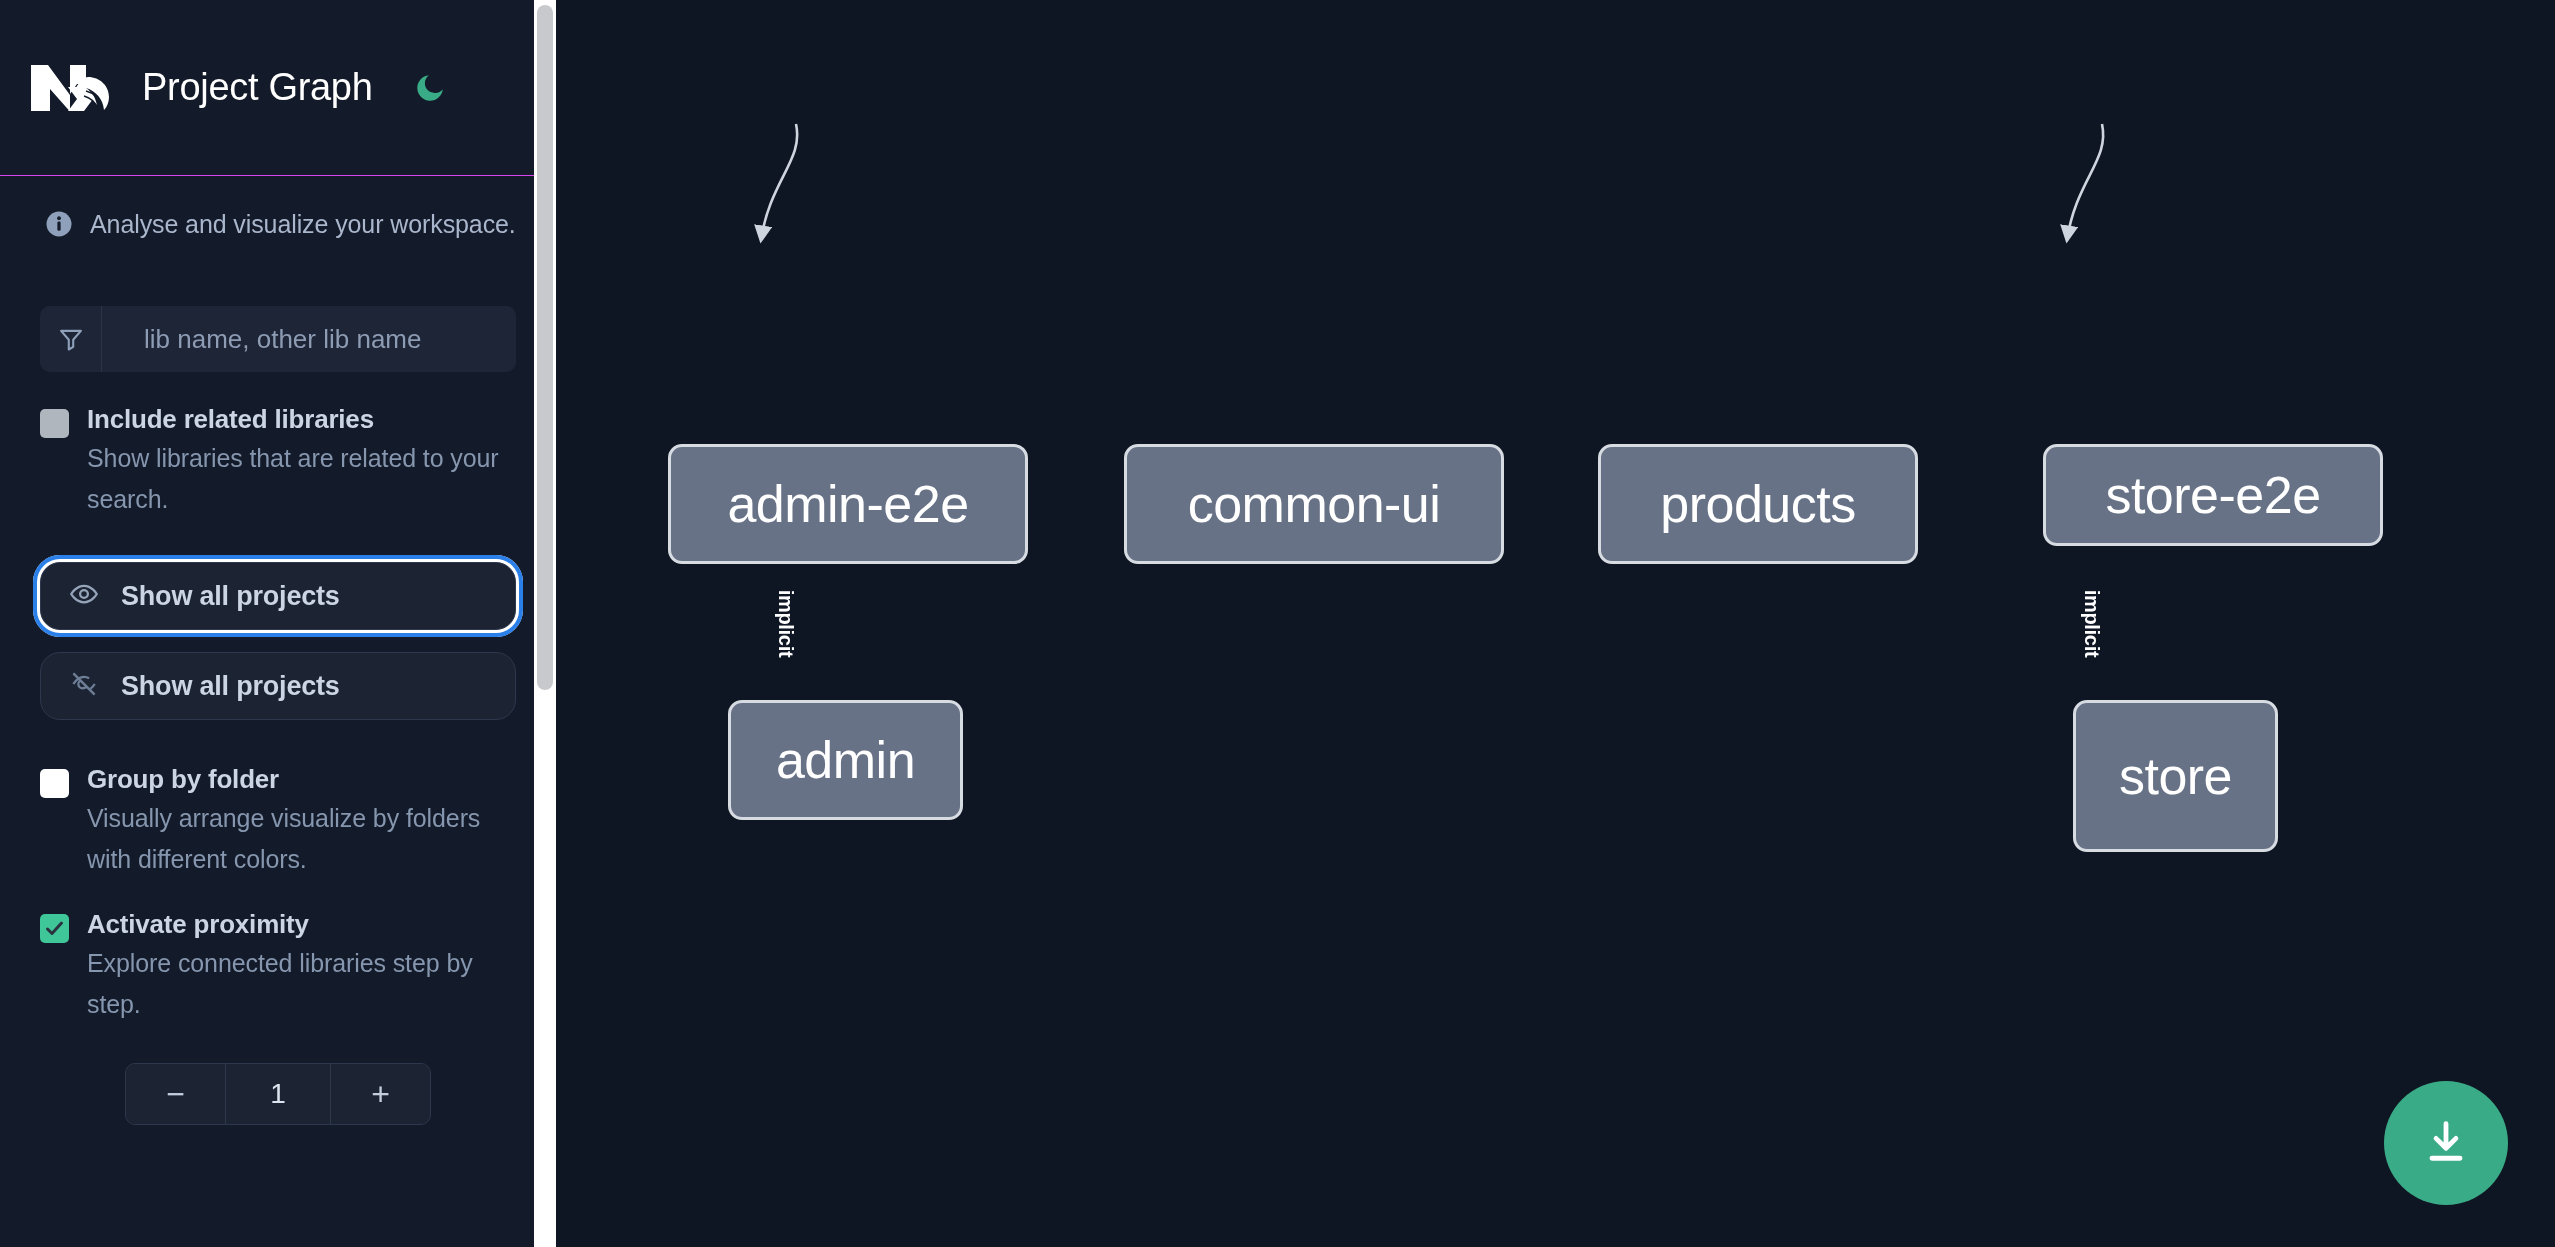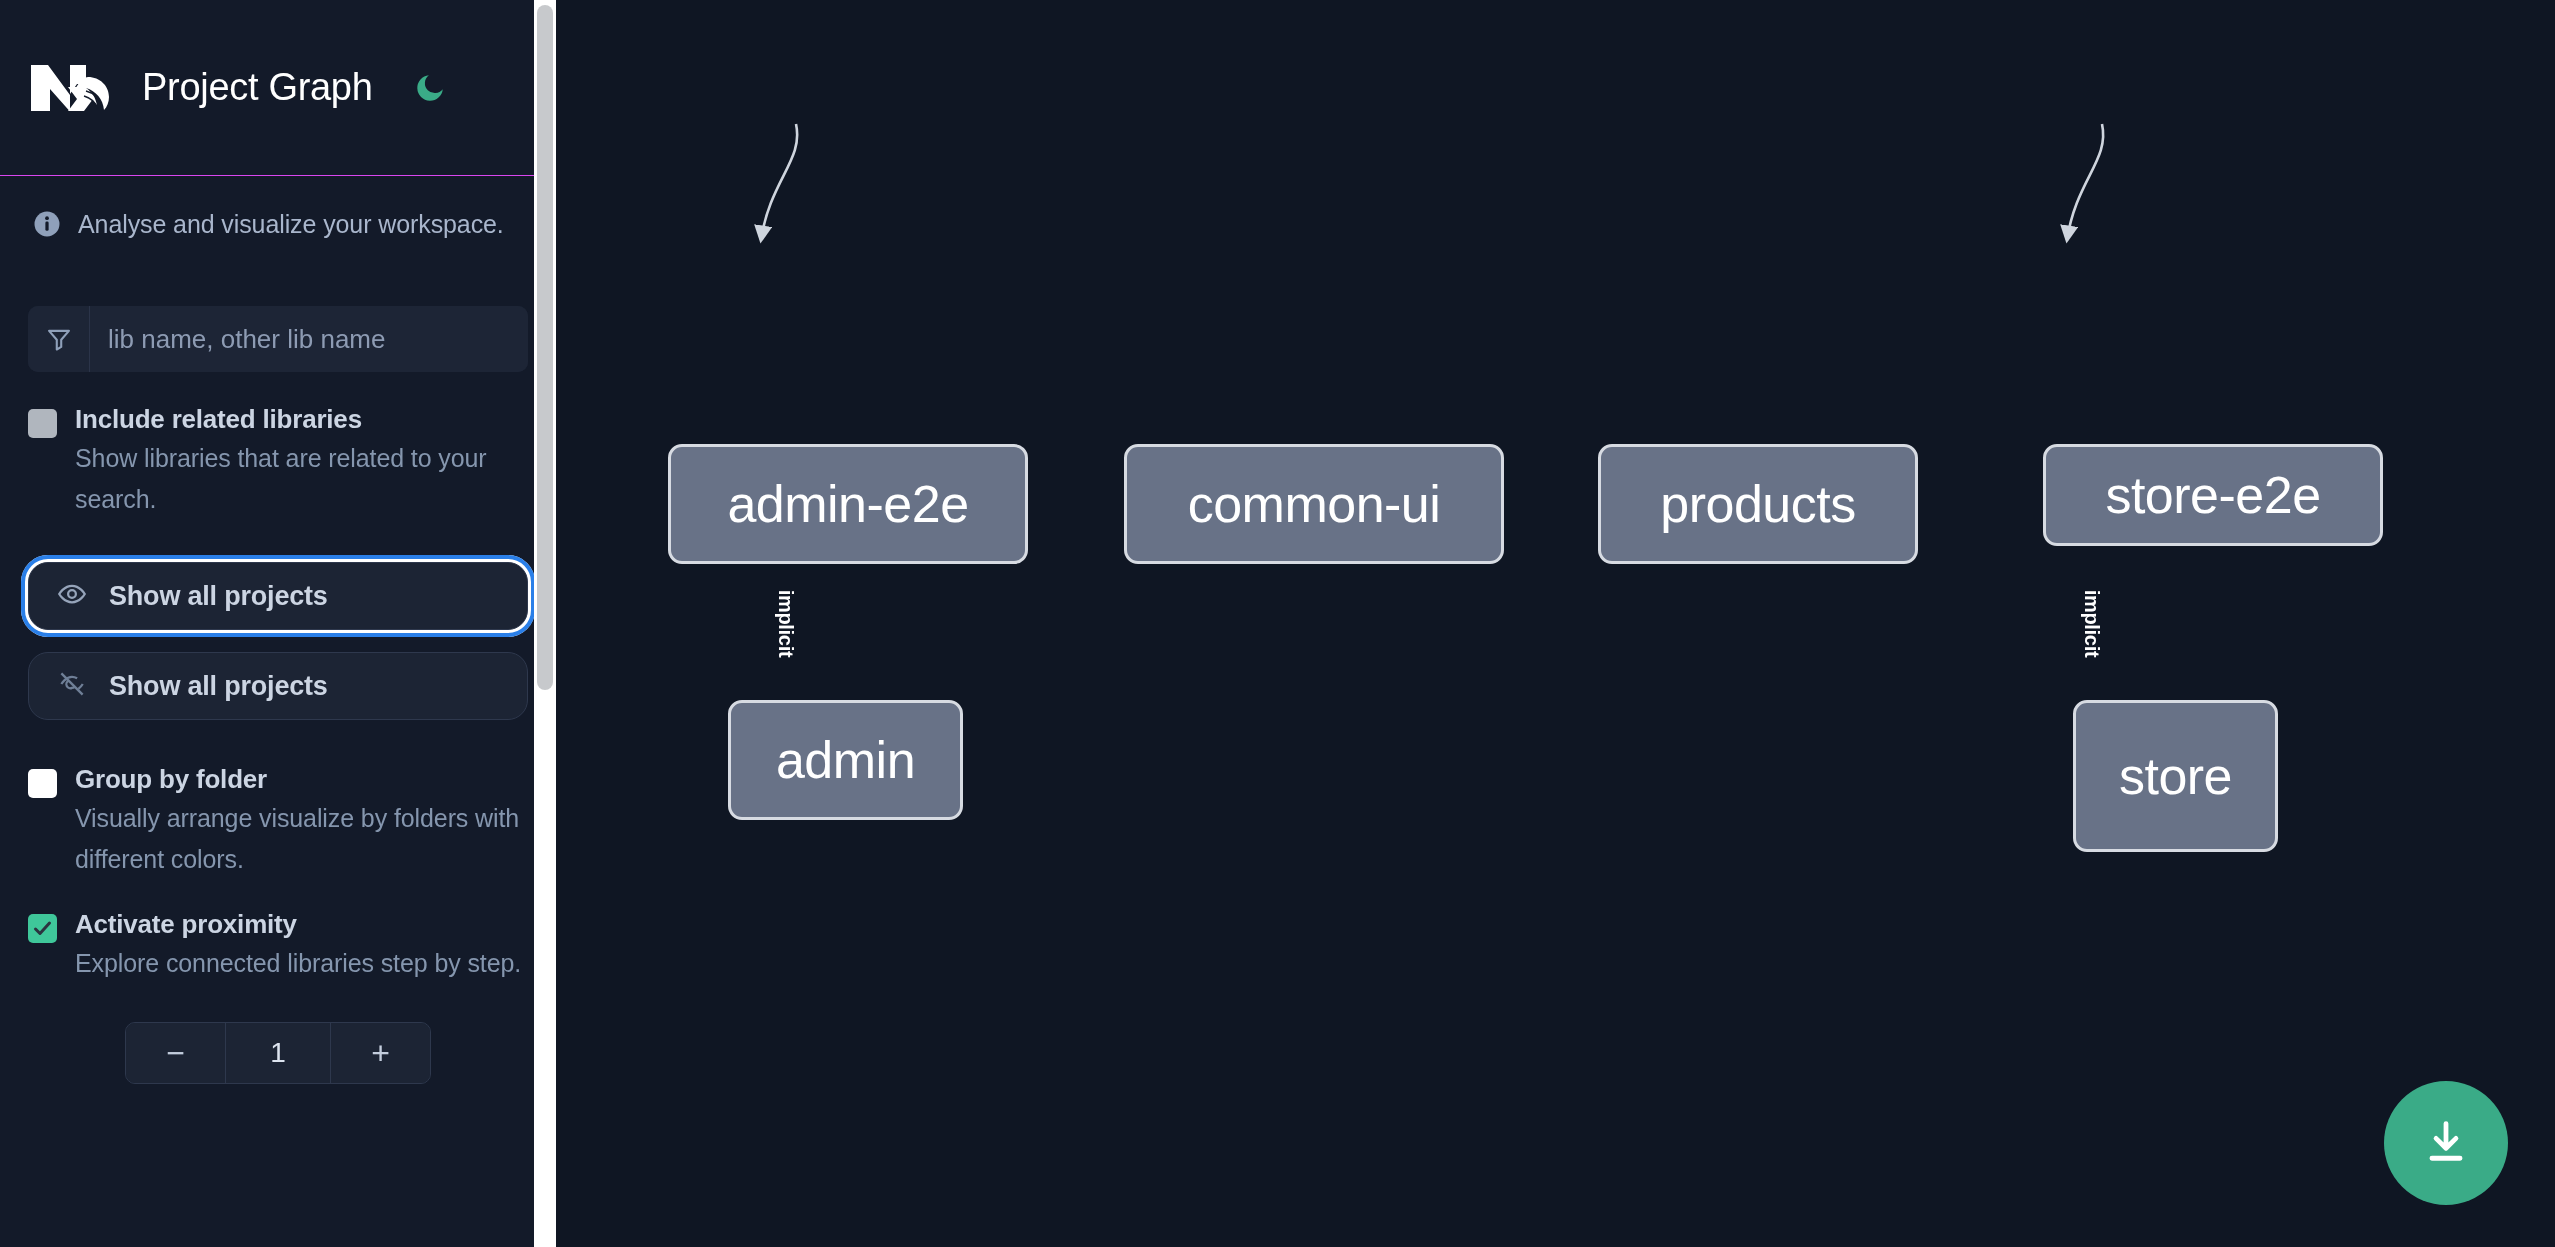--- a/index.html
+++ b/index.html
@@ -58,21 +58,21 @@
     margin-left: 34px;
     width: 46px;
     height: 46px;
     display: flex;
     align-items: center;
     justify-content: center;
     cursor: pointer;
   }
 
   .sidebar-body {
-    padding: 0 28px;
+    padding: 0 40px;
   }
 
   .info-row {
     display: flex;
     align-items: center;
     gap: 16px;
     height: 96px;
     padding-left: 4px;
   }
 
@@ -90,20 +90,21 @@
 
   
   .filter-wrap {
     margin-top: 34px;
     height: 66px;
     display: flex;
     border-radius: 10px;
     overflow: hidden;
     background: #1d2troubles;
     background: #1d2536;
+    gap: 24px;
   }
 
   .filter-icon-box {
     width: 62px;
     flex: 0 0 62px;
     display: flex;
     align-items: center;
     justify-content: center;
     background: #1d2536;
     border-right: 1px solid #2b3purple;

